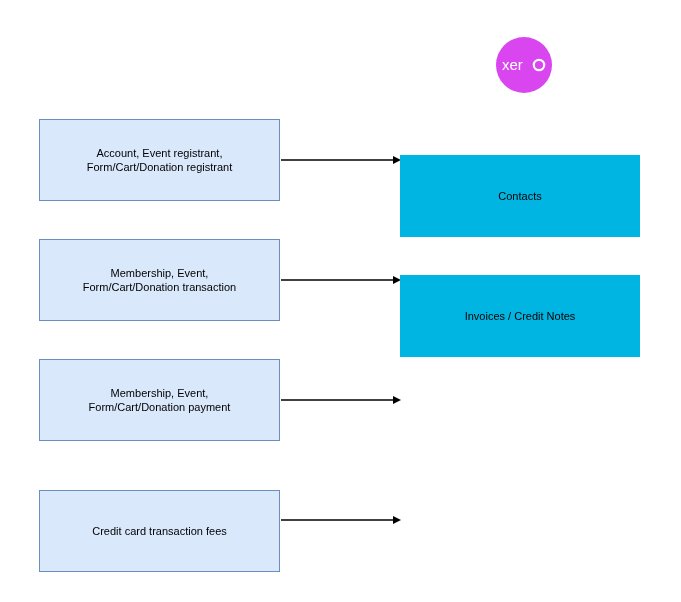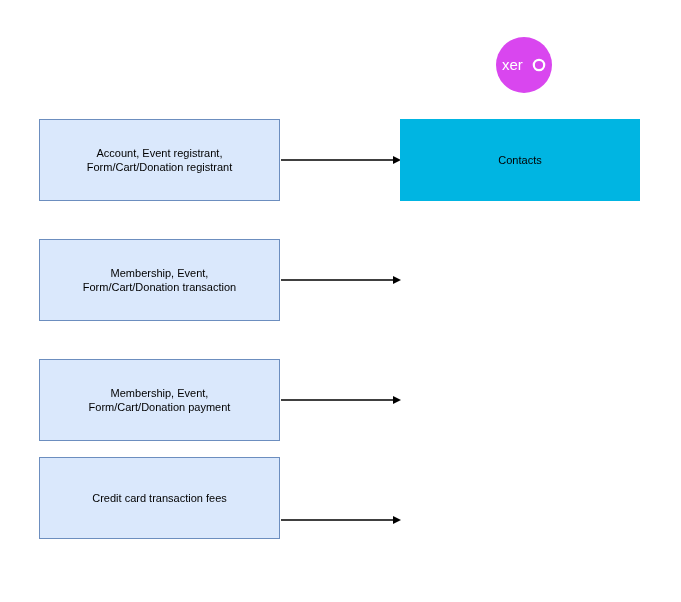--- a/index.html
+++ b/index.html
@@ -63,41 +63,42 @@
     left: 400px;
     width: 240px;
     height: 82px;
     box-sizing: border-box;
     background: #00b5e2;
     border: none;
     display: flex;
     align-items: center;
     justify-content: center;
     text-align: center;
+    margin-top: 36px;
   }
   .dst-box .label {
     font-size: 11px;
     line-height: 14px;
     color: #000000;
     padding: 0 8px;
   }
 
   
   .arrow {
     position: absolute;
     left: 281px;
     width: 120px;
     height: 12px;
   }
   .arrow svg { display: block; }
 
   .row-0 { top: 119px; }
   .row-1 { top: 239px; }
   .row-2 { top: 359px; }
-  .row-3 { top: 457px; }
+  .row-3 { top: 490px; }
 
   .arrow.row-0 { top: 154px; }
   .arrow.row-1 { top: 274px; }
   .arrow.row-2 { top: 394px; }
   .arrow.row-3 { top: 514px; }
 </style>
 </head>
 <body>
 
 <div id="canvas">
@@ -126,20 +127,23 @@
   <div class="src-box row-1">
     <span class="label">Membership, Event,
 Form/Cart/Donation transaction</span>
   </div>
   <div class="arrow row-1">
     <svg width="120" height="12" viewBox="0 0 120 12">
       <line x1="0" y1="6" x2="112" y2="6" stroke="#000000" stroke-width="1.4"></line>
       <polygon points="112,2 120,6 112,10" fill="#000000"></polygon>
     </svg>
   </div>
+  <div class="dst-box row-1">
+    <span class="label">Invoices / Credit Notes</span>
+  </div>
 
   <div class="src-box row-2">
     <span class="label">Membership, Event,
 Form/Cart/Donation payment</span>
   </div>
   <div class="arrow row-2">
     <svg width="120" height="12" viewBox="0 0 120 12">
       <line x1="0" y1="6" x2="112" y2="6" stroke="#000000" stroke-width="1.4"></line>
       <polygon points="112,2 120,6 112,10" fill="#000000"></polygon>
     </svg>

